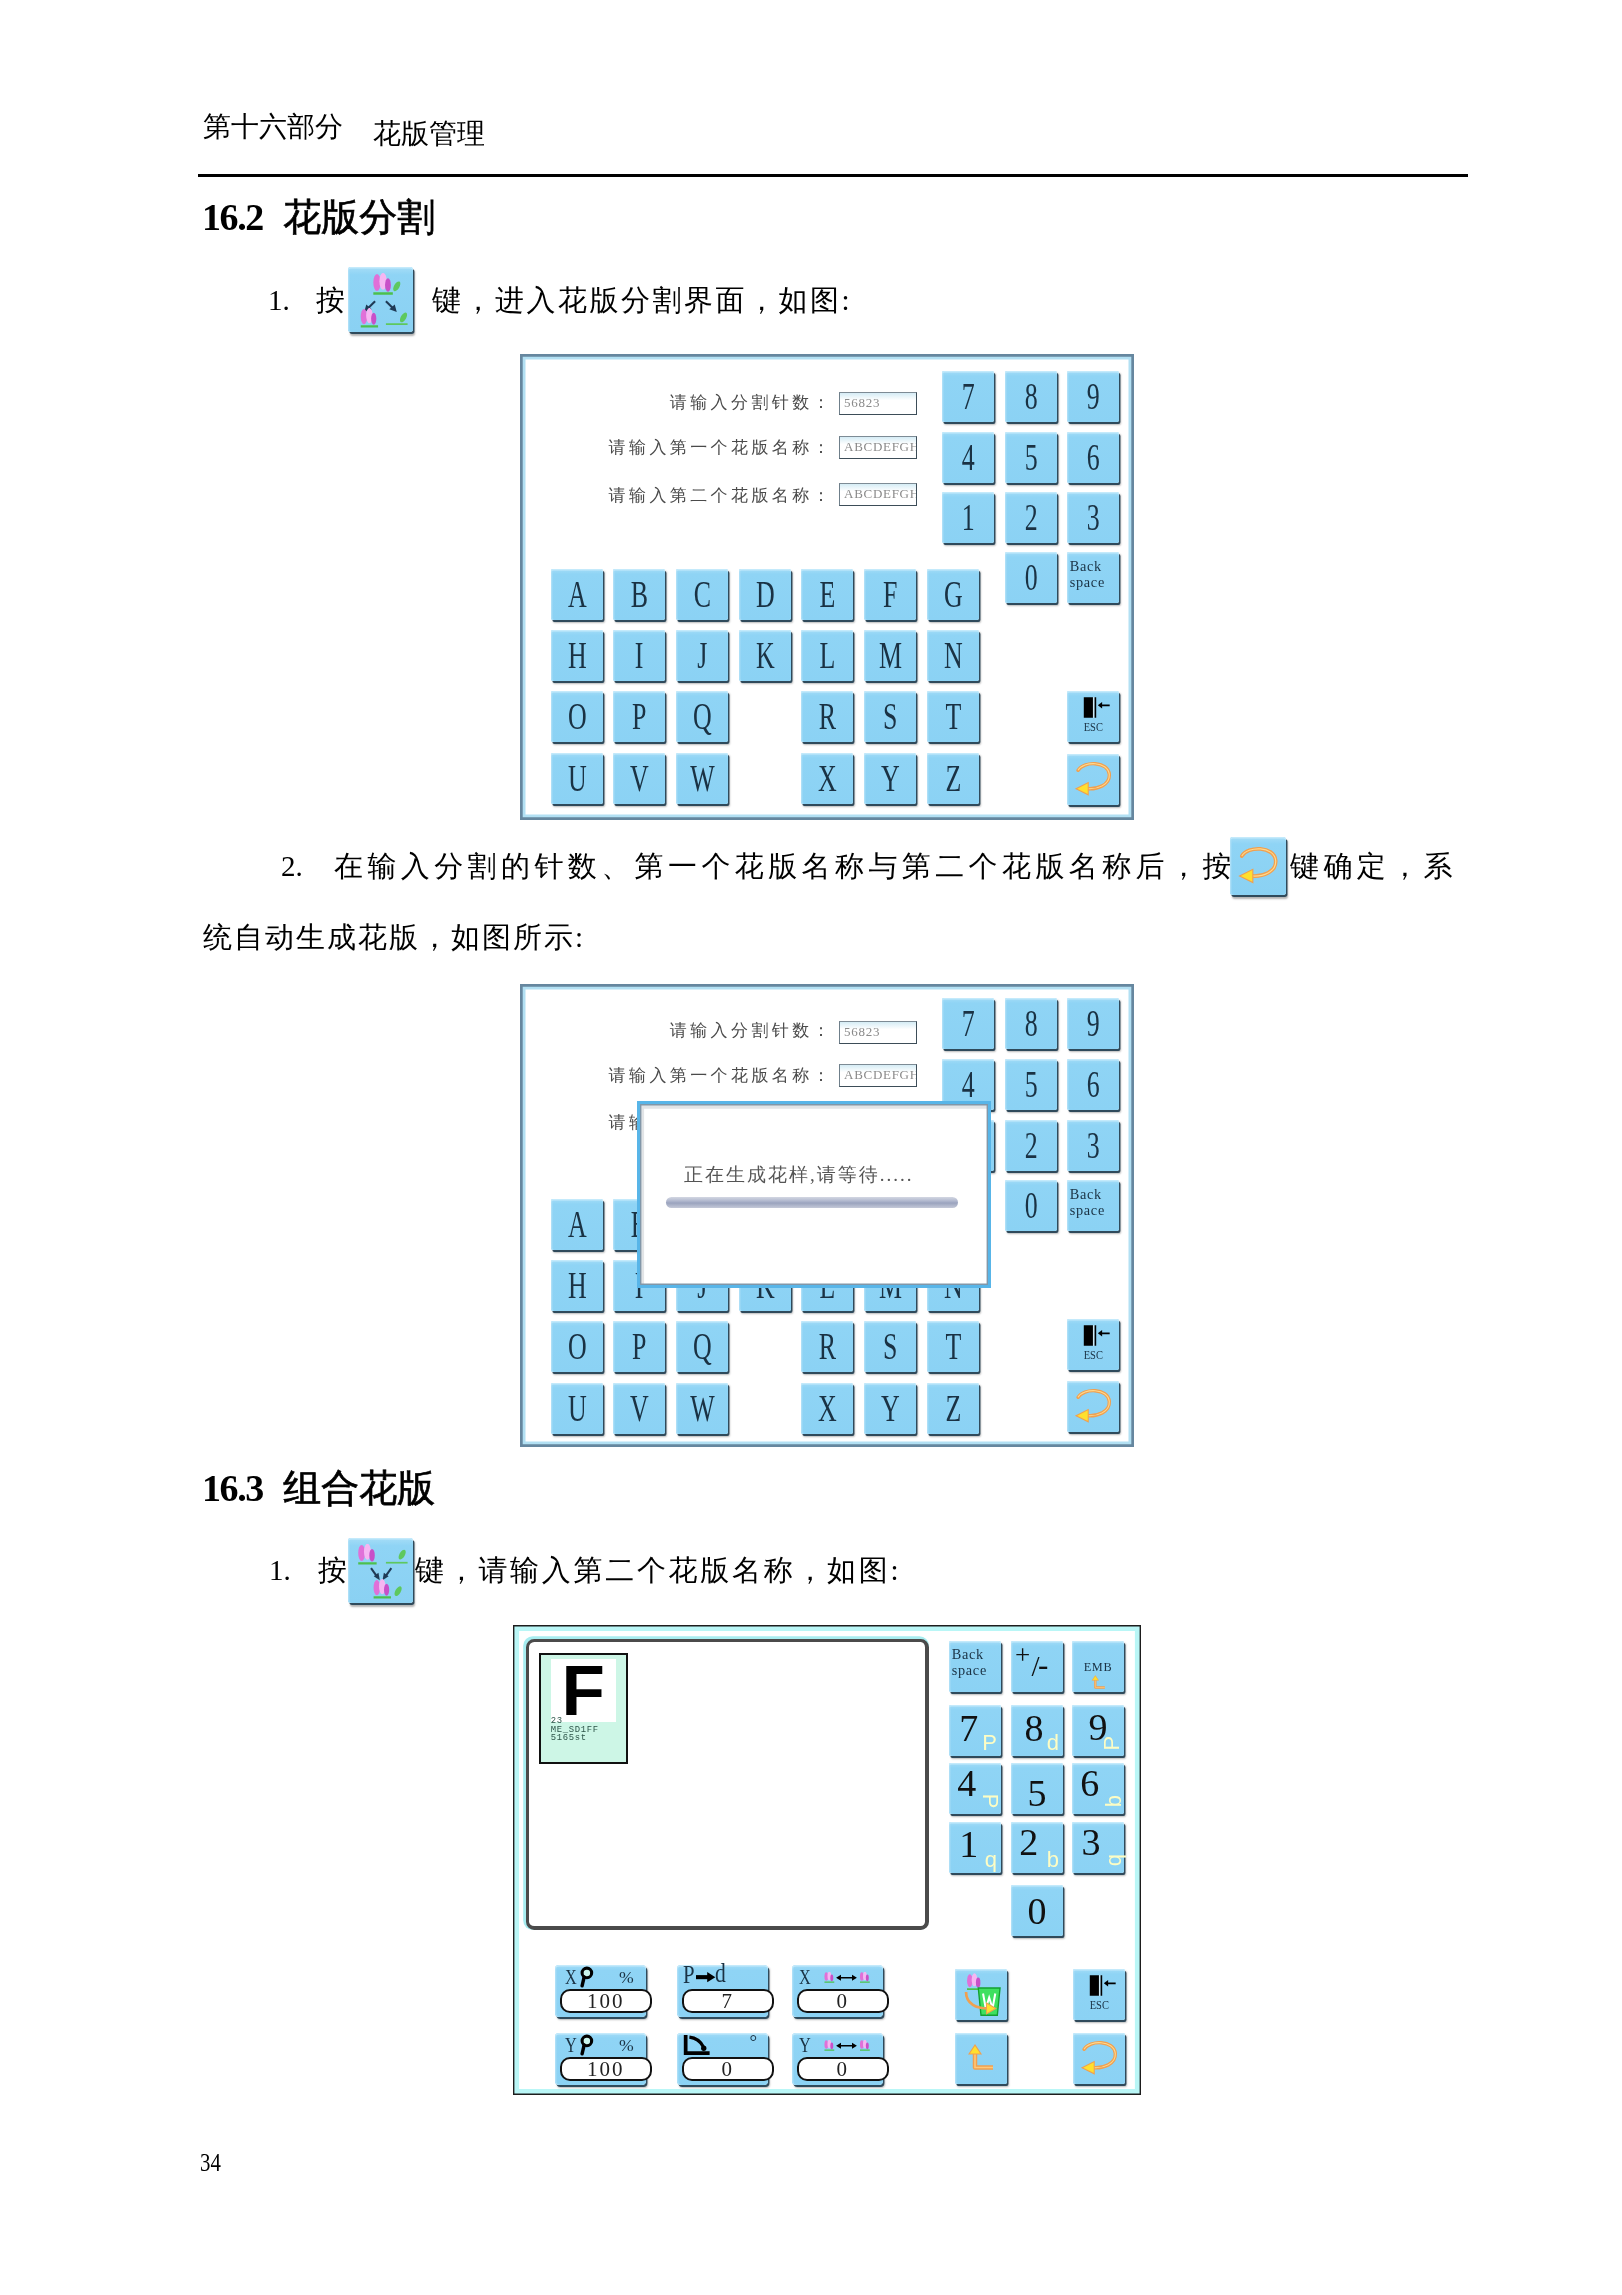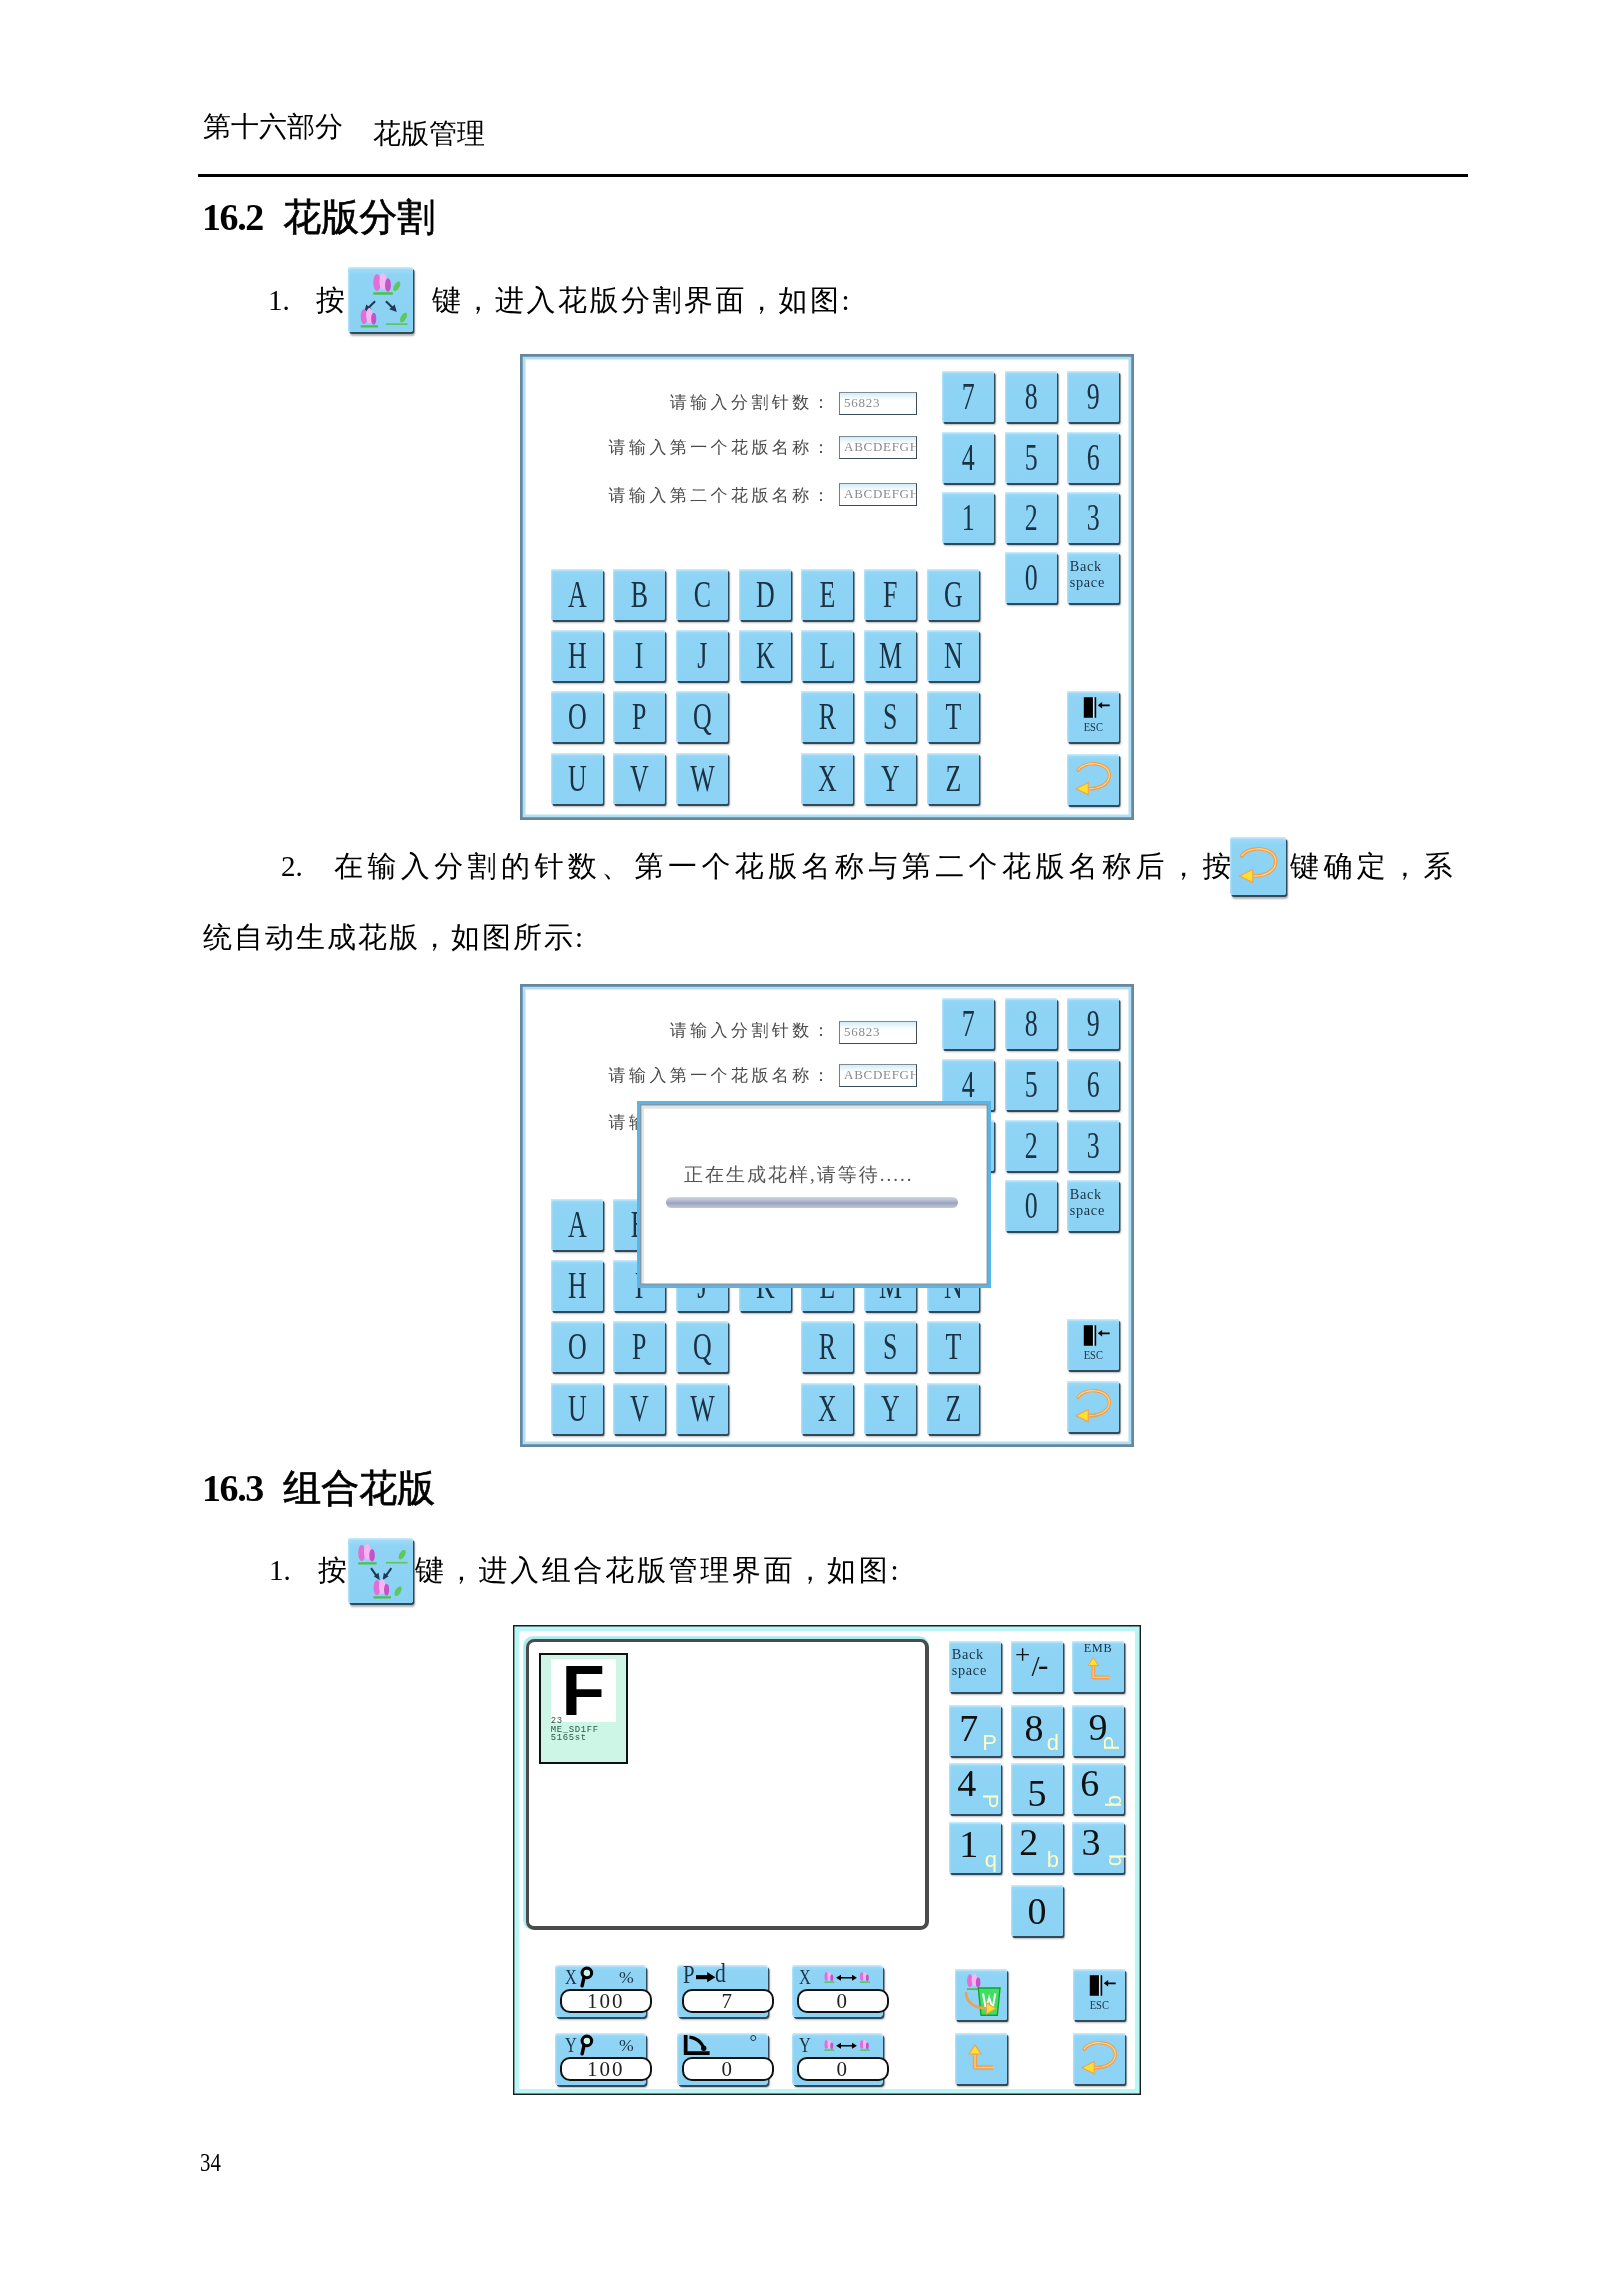--- a/index.html
+++ b/index.html
@@ -42,21 +42,21 @@
 .tile-prev{position:absolute;left:10.2px;top:4.8px;width:65px;height:63px;background:#fff;display:flex;align-items:center;justify-content:center;}
 .tile-prev span{font-family:"Liberation Sans",sans-serif;font-weight:bold;font-size:71px;line-height:1;color:#000;}
 .tile-info{position:absolute;left:10.2px;top:62px;font-family:"Liberation Mono",monospace;font-size:8.9px;line-height:8.9px;color:#2c5448;letter-spacing:0.7px;}
 .tile-info div{white-space:nowrap;}
 
 .k3 .dg{position:absolute;font-size:38px;line-height:38px;color:#111;}
 .k3 .mk{position:absolute;right:4.1px;bottom:2.7px;font-family:"Liberation Sans",sans-serif;font-size:22px;line-height:20.4px;color:#fdfdc4;}
 .rot-l{transform:rotate(-90deg);}
 .rot-r{transform:rotate(90deg);}
 .pm span{position:absolute;color:#111;line-height:1;}
-.emb{flex-direction:column;justify-content:flex-start;padding-top:1px;}
+.emb{flex-direction:column;justify-content:flex-start;padding-top:20px;}
 .emb span{font-size:12.3px;line-height:13.6px;color:#1a3244;letter-spacing:0.7px;}
 .emb svg{width:27px;height:29px;}
 .ret svg{width:30px;height:33px;}
 .del svg{width:52px;height:51px;}
 
 .param{position:absolute;width:91px;height:52px;background:linear-gradient(180deg,#a3dcf7,#8fd4f5 10%,#8bd2f4);border-radius:4.1px;box-shadow:inset 0 1.4px 0 #c4eafb,inset 1.4px 0 0 #addff7,1.4px 2px 0 #2f4a5b,2px 2.7px 2px rgba(0,0,0,.28);}
 .ph{position:absolute;left:0;top:0;width:91px;height:24px;}
 .ph .pa{position:absolute;top:1.4px;font-size:20.4px;line-height:22px;color:#1a3244;transform:scaleX(.8);transform-origin:left top;}
 .ph .pu{position:absolute;top:2px;right:12.3px;font-size:17.7px;line-height:20.4px;color:#1a3244;}
 .ph svg{position:absolute;}
@@ -457,21 +457,21 @@
     <span class="num">16.3</span><span class="ttl">组合花版</span>
   </div>
 
   <div class="t" style="left:269px;top:1553px">1.</div>
   <div class="t" style="left:318px;top:1553px">按</div>
   <div class="picon" style="left:348px;top:1538px;width:65px;height:65px">
     <svg viewBox="0 0 95 95" width="65" height="65">
         <use href="#sym-combine"></use>
       </svg>
   </div>
-  <div class="t" style="left:415px;top:1553px;letter-spacing:2.7px">键，进入组合花版管理界面，如图:</div>
+  <div class="t" style="left:415px;top:1553px;letter-spacing:2.7px">键，请输入第二个花版名称，如图:</div>
 
   <div class="panel p-comb" style="left:513px;top:1625px;width:628px;height:470px">
     <div class="disp">
       <div class="tile">
         <div class="tile-prev">
           <span>F</span>
         </div>
         <div class="tile-info">
           <div>23</div>
           <div>ME_SD1FF</div>

